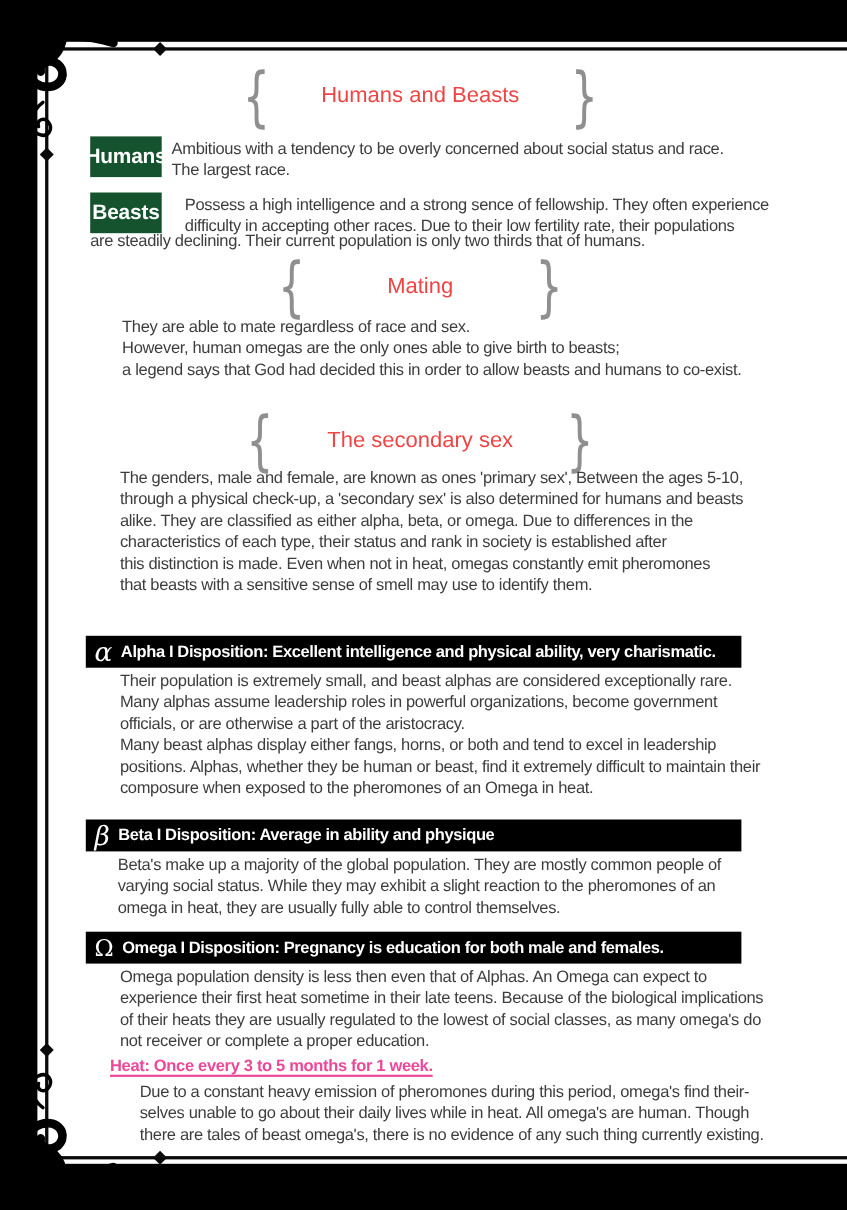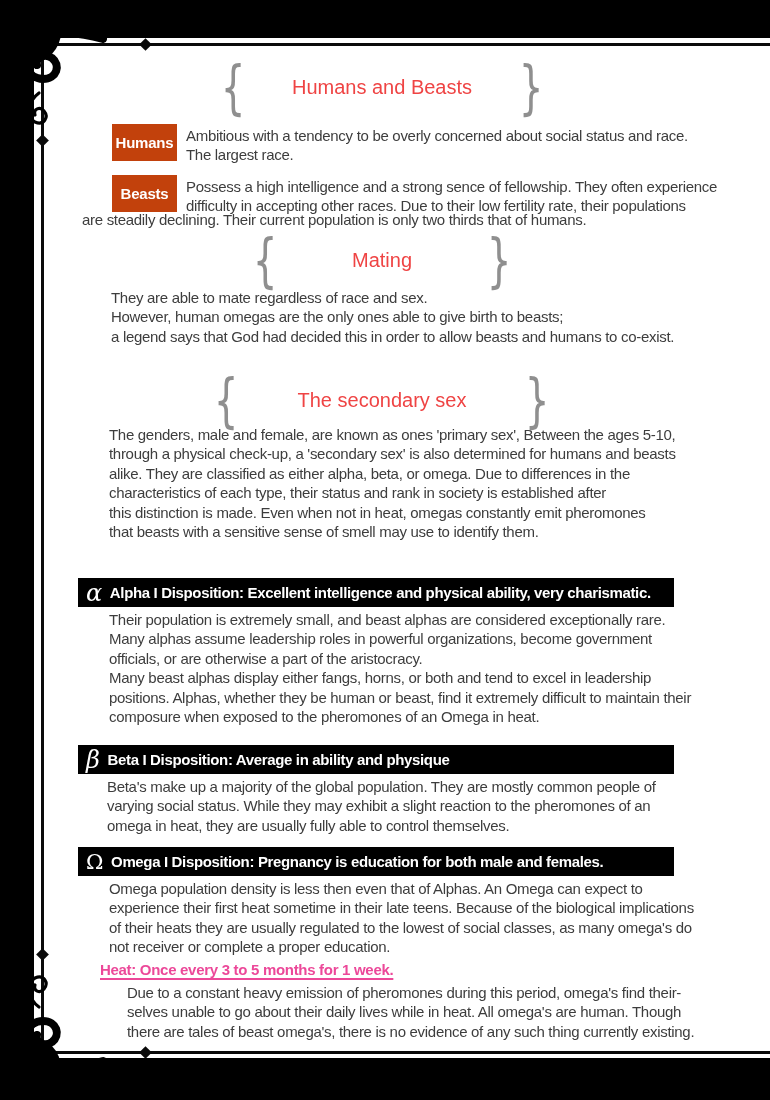--- a/index.html
+++ b/index.html
@@ -18,23 +18,23 @@
   .corner.tl{top:3px;}
   .corner.bl{top:945px;transform:scaleY(-1);}
   
   .blk{position:absolute;color:#3d3d3d;font-size:15px;line-height:19.4px;letter-spacing:-0.3px;}
   .pre{white-space:pre-line;margin-left:27px;}
   .titlerow{display:flex;align-items:center;justify-content:center;gap:18px;}
   .titletext{font-size:20px;font-weight:normal;color:#ef4444;letter-spacing:0;}
   .bracket{font-size:54px;line-height:40px;color:#8f8f8f;font-weight:400;
            transform:scaleX(.72) scaleY(1.1);font-family:"DejaVu Sans",sans-serif;}
   .racerow{display:flex;align-items:flex-start;}
-  .racelabel{width:65px;height:37px;background:#c2410c;color:#fff;font-weight:bold;
-             font-size:15px;display:flex;align-items:center;justify-content:center;
-             flex:0 0 65px;letter-spacing:-0.2px;margin-left:30px;}
+  .racelabel{width:65px;height:37px;background:#14532d;color:#fff;font-weight:bold;
+             font-size:19px;display:flex;align-items:center;justify-content:center;
+             flex:0 0 65px;letter-spacing:-0.2px;}
   .racetext{margin-left:9px;padding-top:2px;}
   .bar{width:588px;height:29px;background:#000;color:#fff;display:flex;
        align-items:center;padding-left:8px;letter-spacing:-0.35px;}
   .bar .sym{font-family:"DejaVu Serif",serif;font-style:italic;font-size:24px;
             line-height:20px;margin-right:8px;flex:0 0 auto;}
   .bar.upright .sym{font-style:normal;font-size:21px;}
   .bar .bartext{font-weight:bold;font-size:15px;white-space:nowrap;}
   .heathead{font-weight:bold;color:#ec4899;text-decoration:underline;
             text-decoration-thickness:2px;text-underline-offset:3px;}
 </style>
@@ -66,39 +66,39 @@
   <span class="titletext" style="margin:0 24px;">Humans and Beasts</span>
   <span class="bracket">}</span>
 </div>
 
 <div class="blk racerow" style="left:82px;top:124px;width:676px;">
   <div class="racelabel">Humans</div>
   <div class="racetext pre">Ambitious with a tendency to be overly concerned about social status and race.
 The largest race.</div>
 </div>
 
-<div class="blk racerow" style="left:82px;top:175px;width:676px;">
+<div class="blk racerow" style="left:82px;top:175px;width:676px;gap:12px;">
   <div class="racelabel">Beasts</div>
   <div class="racetext pre">Possess a high intelligence and a strong sence of fellowship. They often experience
 difficulty in accepting other races. Due to their low fertility rate, their populations</div>
 </div>
 <div class="blk" style="left:82px;top:210px;width:676px;">are steadily declining. Their current population is only two thirds that of humans.</div>
 
 <div class="blk titlerow" style="left:78px;top:241px;width:608px;">
   <span class="bracket">{</span>
   <span class="titletext" style="margin:0 52px;">Mating</span>
   <span class="bracket">}</span>
 </div>
 <div class="blk pre" style="left:84px;top:288px;width:676px;">They are able to mate regardless of race and sex.
 However, human omegas are the only ones able to give birth to beasts;
 a legend says that God had decided this in order to allow beasts and humans to co-exist.</div>
 
 <div class="blk titlerow" style="left:78px;top:381px;width:608px;">
   <span class="bracket">{</span>
-  <span class="titletext" style="margin:0 36px;">The secondary sex</span>
+  <span class="titletext" style="margin:0 26px;">The secondary sex</span>
   <span class="bracket">}</span>
 </div>
 <div class="blk pre" style="left:82px;top:425px;width:676px;">The genders, male and female, are known as ones 'primary sex', Between the ages 5-10,
 through a physical check-up, a 'secondary sex' is also determined for humans and beasts
 alike. They are classified as either alpha, beta, or omega. Due to differences in the
 characteristics of each type, their status and rank in society is established after
 this distinction is made. Even when not in heat, omegas constantly emit pheromones
 that beasts with a sensitive sense of smell may use to identify them.</div>
 
 <div class="blk bar" style="left:78px;top:578px;">

